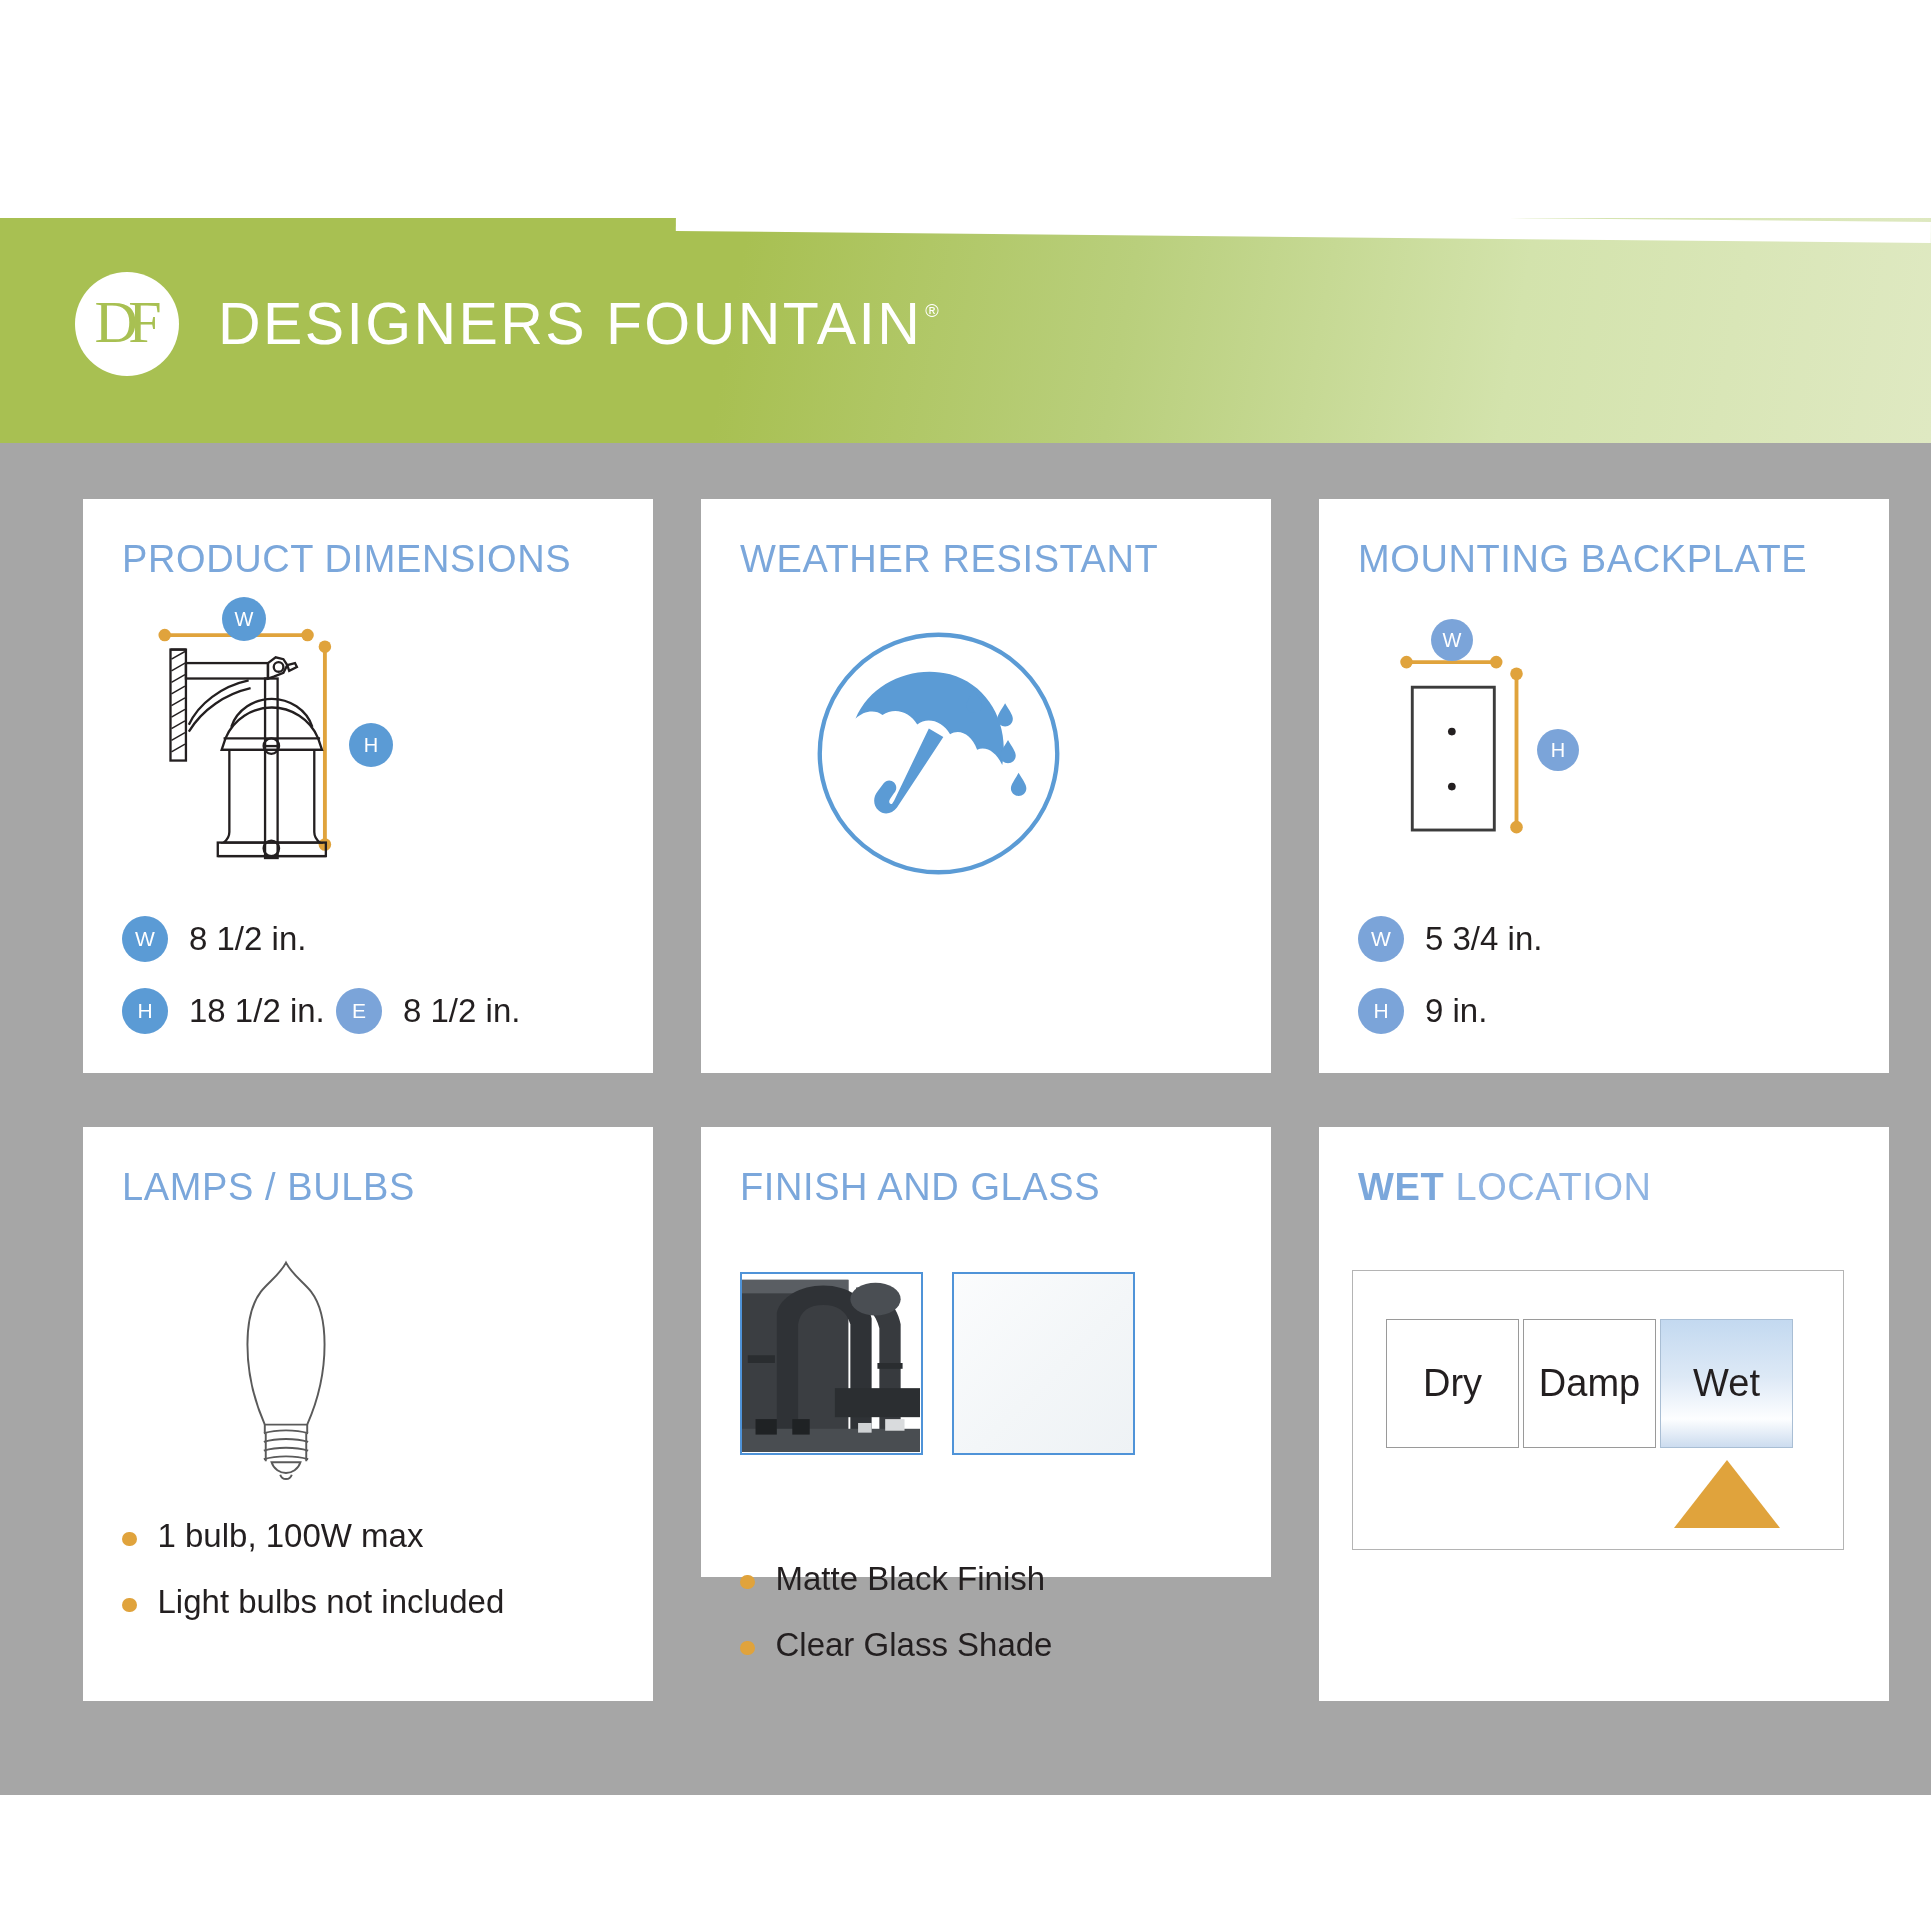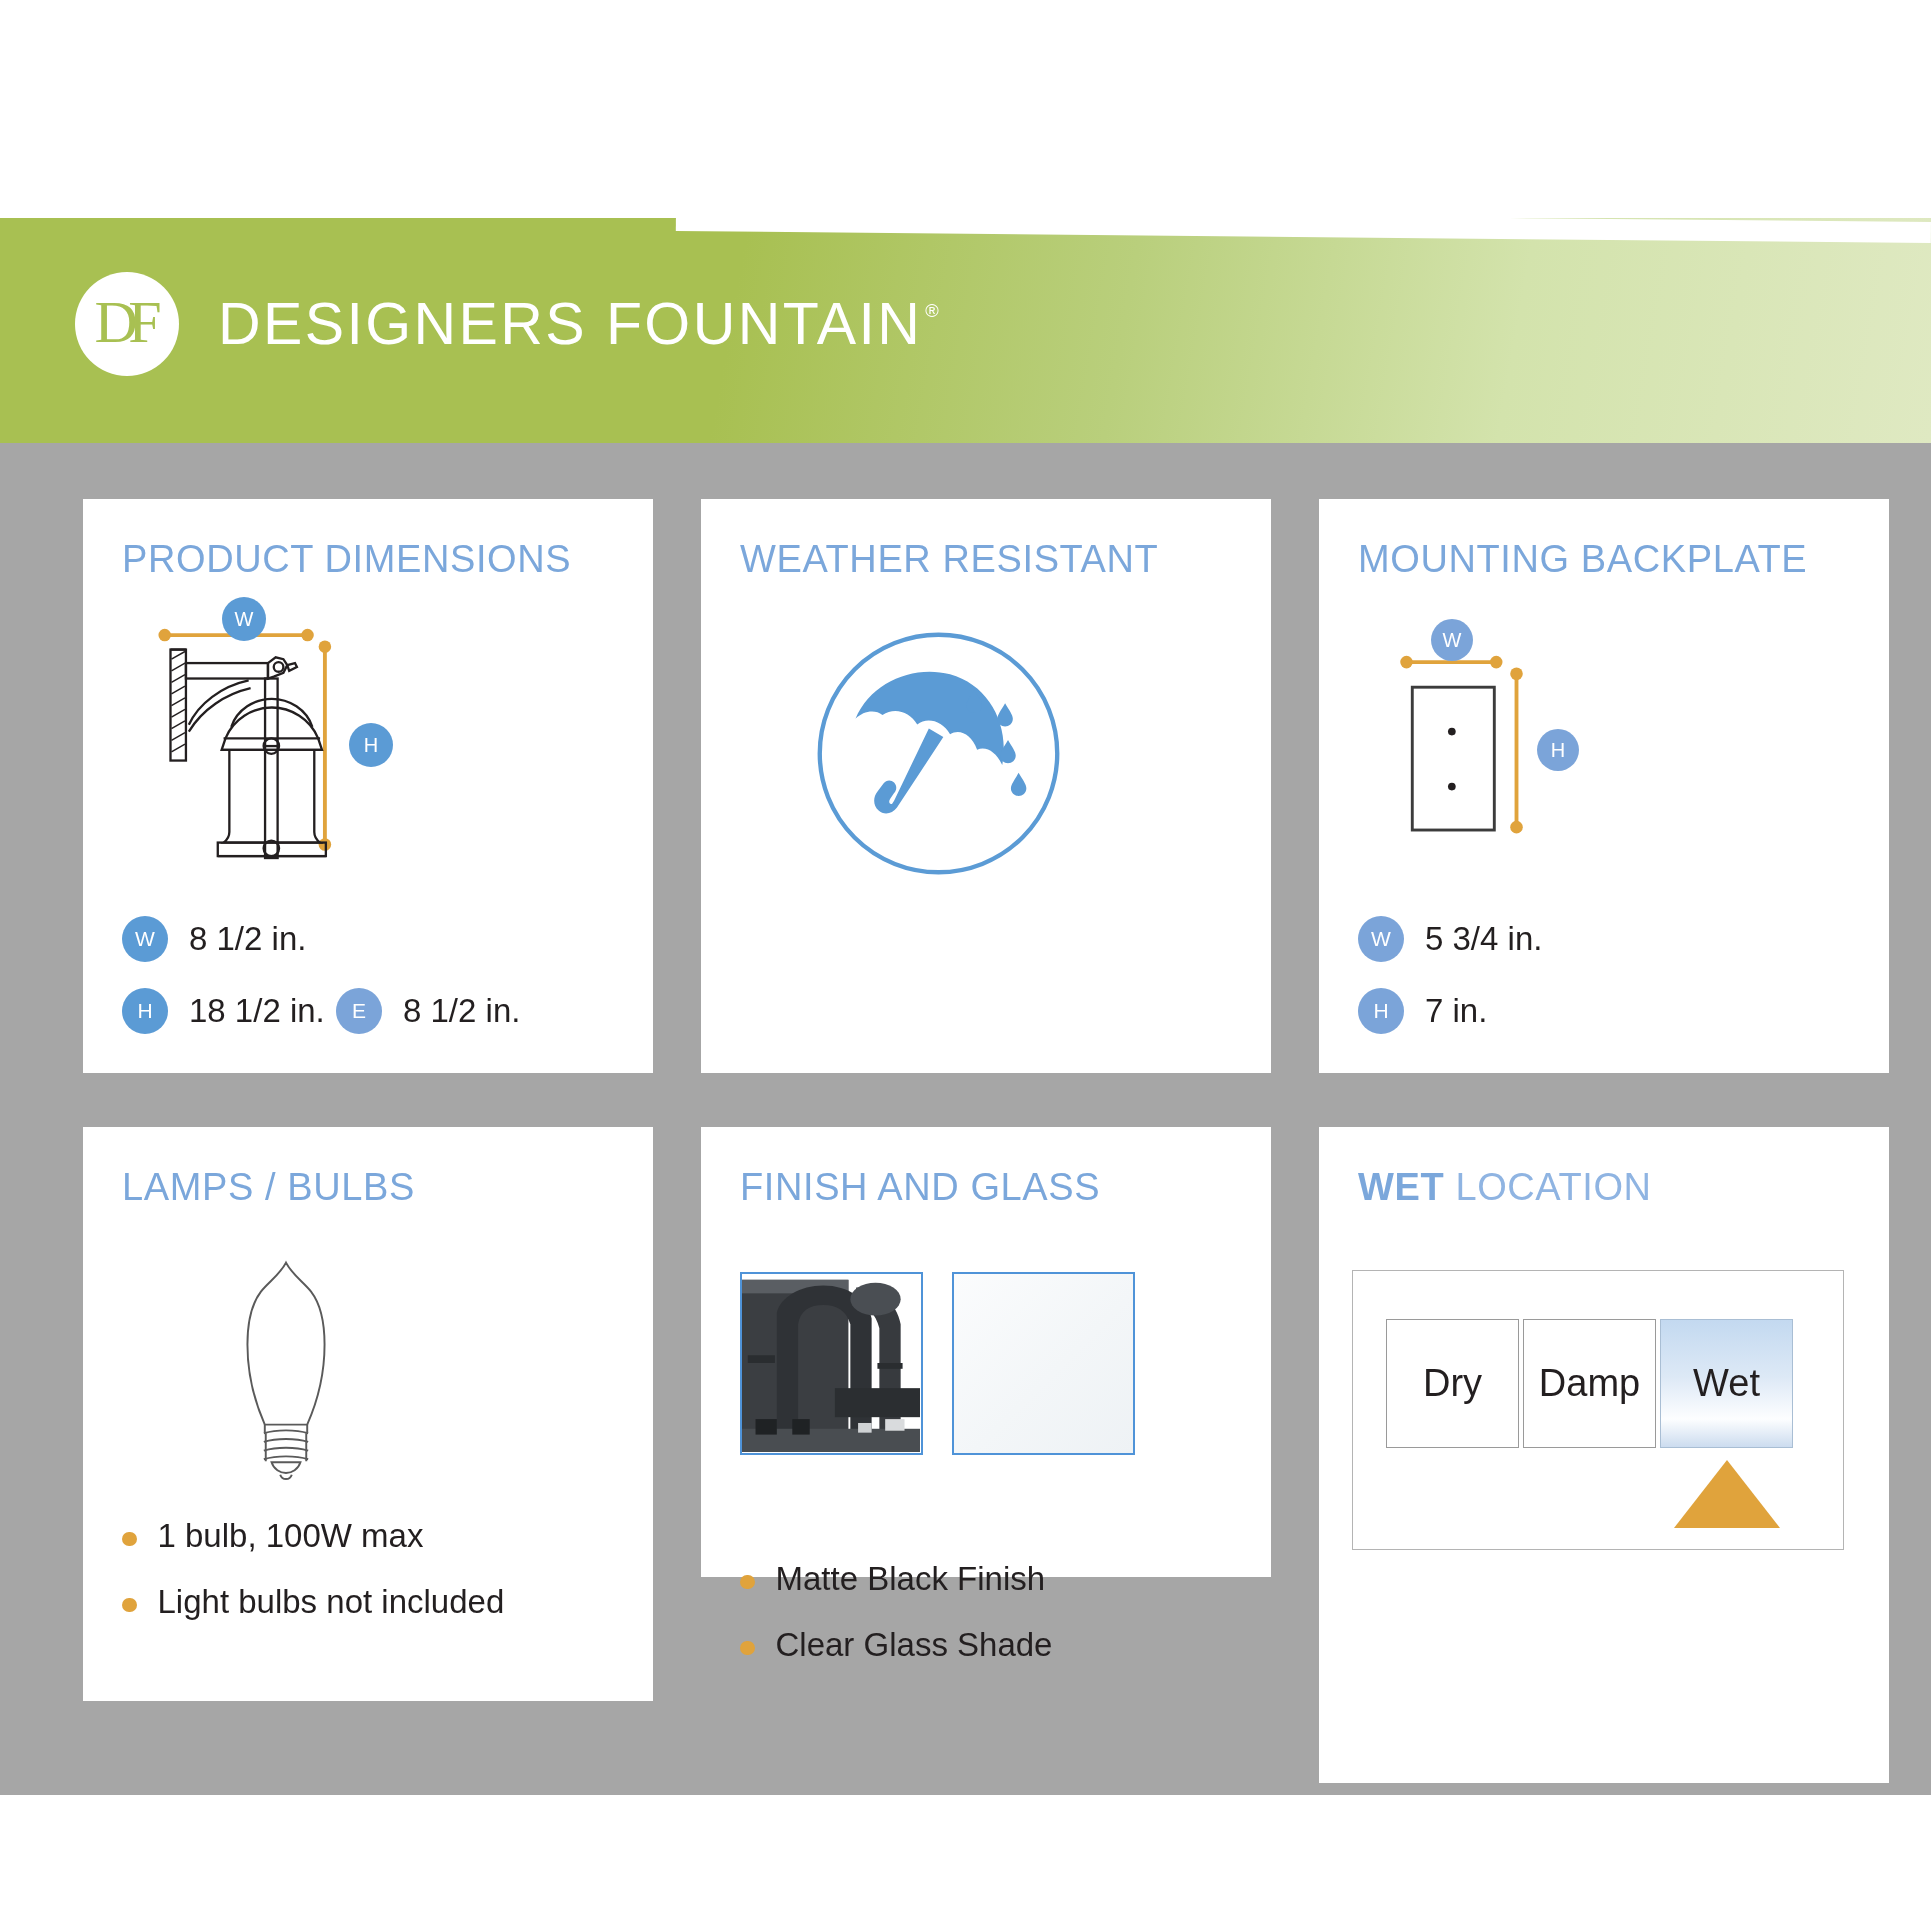--- a/index.html
+++ b/index.html
@@ -256,21 +256,21 @@
       <div class="badge soft" style="position:absolute; left:66px; top:16.4px; width:42px; height:42px;">W</div>
       <div class="badge soft" style="position:absolute; left:172px; top:126px; width:42px; height:42px;">H</div>
     </div>
 
     <div class="dim-row" style="left:39px; top:417px;">
       <div class="dim-badge soft">W</div>
       <div class="dim-text">5 3/4 in.</div>
     </div>
     <div class="dim-row" style="left:39px; top:489px;">
       <div class="dim-badge soft">H</div>
-      <div class="dim-text">7 in.</div>
+      <div class="dim-text">9 in.</div>
     </div>
   </div>
 
   <div class="card" style="left:83px; top:1127px; width:570px; height:574px;">
     <div class="card-title">LAMPS / BULBS</div>
 
     <div style="position:absolute; left:116px; top:126px;">
       <svg width="174" height="241" viewBox="0 0 180 250">
         <g fill="none" stroke="#5a5a5a" stroke-width="2">
 
@@ -340,21 +340,21 @@
         <span class="bullet-dot"></span>
         <span class="bullet-text">Matte Black Finish</span>
       </div>
       <div class="bullet-item">
         <span class="bullet-dot"></span>
         <span class="bullet-text">Clear Glass Shade</span>
       </div>
     </div>
   </div>
 
-  <div class="card" style="left:1319px; top:1127px; width:570px; height:656px;">
+  <div class="card" style="left:1319px; top:1127px; width:570px; height:574px;">
     <div class="card-title">
       <b>WET</b><span>&nbsp;</span><span class="light">LOCATION</span>
     </div>
 
     <div id="wet-frame" style="left:33px; top:143px; width:492px; height:280px;">
       <div class="loc-box" style="left:33px; top:48px; width:133px; height:129px;">Dry</div>
       <div class="loc-box" style="left:170px; top:48px; width:133px; height:129px;">Damp</div>
       <div class="loc-box active" style="left:307px; top:48px; width:133px; height:129px;">Wet</div>
       <div id="wet-arrow" style="left:321px; top:189px;"></div>
     </div>

